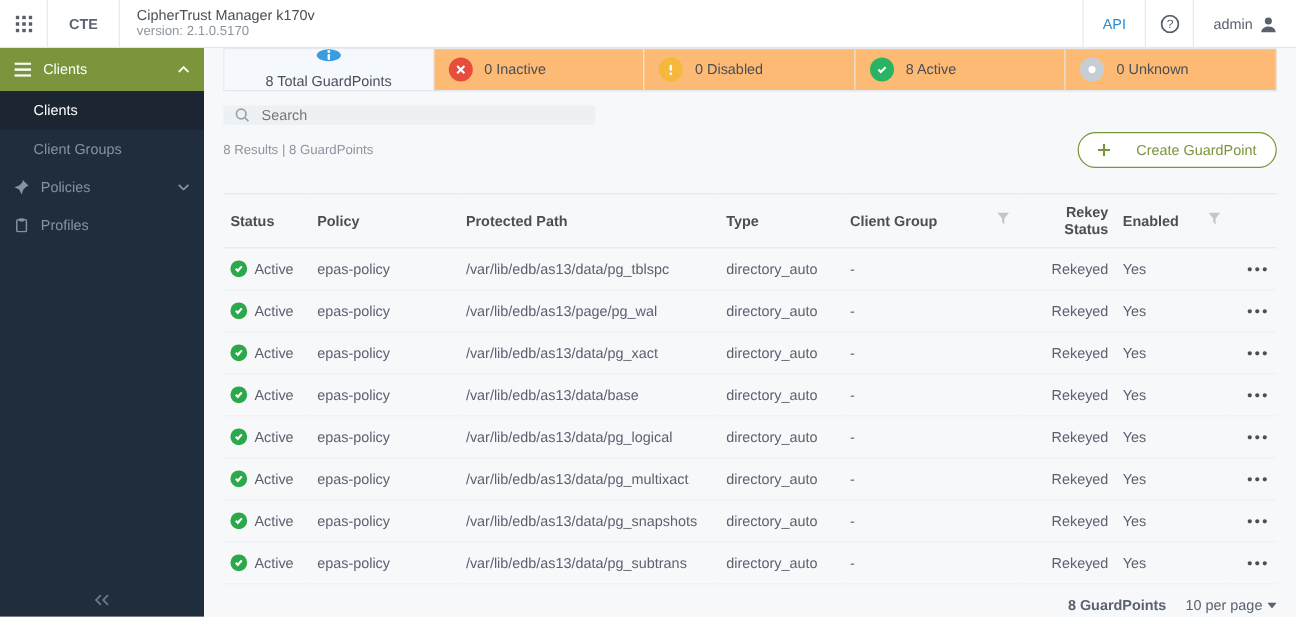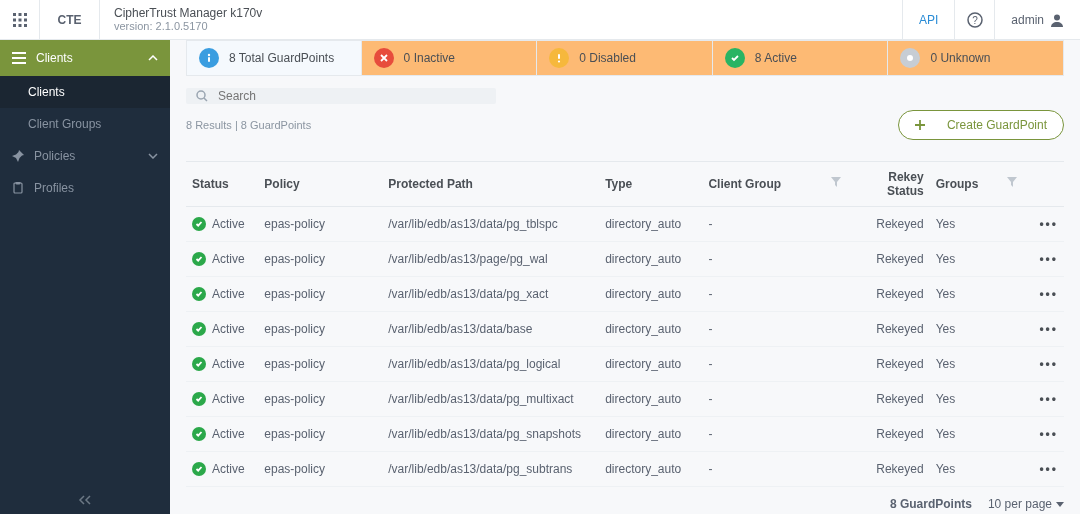--- a/index.html
+++ b/index.html
@@ -39,21 +39,21 @@
   .sb-item.active { background: var(--dark-nav2); color:#fff; }
   .sb-item.dim { color:#8893a1; }
   .sb-top-item { height:32px; display:flex; align-items:center; gap:10px; padding:0 12px; cursor:pointer; color:#8893a1; }
   .sb-top-item .chev { margin-left:auto; }
   .sb-collapse { margin-top:auto; height:28px; display:flex; align-items:center; justify-content:center; color:#6c7885; cursor:pointer; }
 
   .main { flex:1; padding:0 16px 8px 16px; overflow:hidden; display:flex; flex-direction:column; }
 
   .cards { display:grid; grid-template-columns: repeat(5, 1fr); margin-top:0; }
   .card { height:36px; display:flex; align-items:center; gap:10px; padding:0 12px; background:#fdba74; border:1px solid var(--border); border-left:none; }
-  .card:first-child { border-left:1px solid var(--border); background: var(--cardbg); }
+  .card:first-child { border-left:1px solid var(--border); background: var(--cardbg); flex-direction: column; }
   .iconc { width:20px; height:20px; border-radius:50%; display:flex; align-items:center; justify-content:center; color:#fff; }
   .ic-blue   { background:#3a9de0; }
   .ic-red    { background:#e74c3c; }
   .ic-yellow { background:#f6b83c; }
   .ic-green  { background:#28b463; }
   .ic-gray   { background:#c7cdd4; }
 
   .search { margin-top:12px; width:310px; height:28px; background:#eef1f4; display:flex; align-items:center; padding:0 10px; border-radius:2px; }
   .search input { flex:1; border:none; background:transparent; outline:none; color:#6b7683; font-size:12px; }
   .search .mag { color:#9aa5b1; margin-right:8px; }
@@ -276,21 +276,21 @@
           <th>
             <span>Client Group</span>
             <span class="filter-ico" style="float:right">
               <svg width="10" height="10" viewBox="0 0 10 10" fill="#c0c7cf">
                   <path d="M0 0h10L6 5v5L4 8V5z"></path>
                 </svg>
             </span>
           </th>
           <th style="text-align:right">Rekey Status</th>
           <th>
-            <span>Groups</span>
+            <span>Enabled</span>
             <span class="filter-ico" style="float:right">
               <svg width="10" height="10" viewBox="0 0 10 10" fill="#c0c7cf">
                   <path d="M0 0h10L6 5v5L4 8V5z"></path>
                 </svg>
             </span>
           </th>
           <th></th>
         </tr>
       </thead>
       <tbody id="gp-body">

